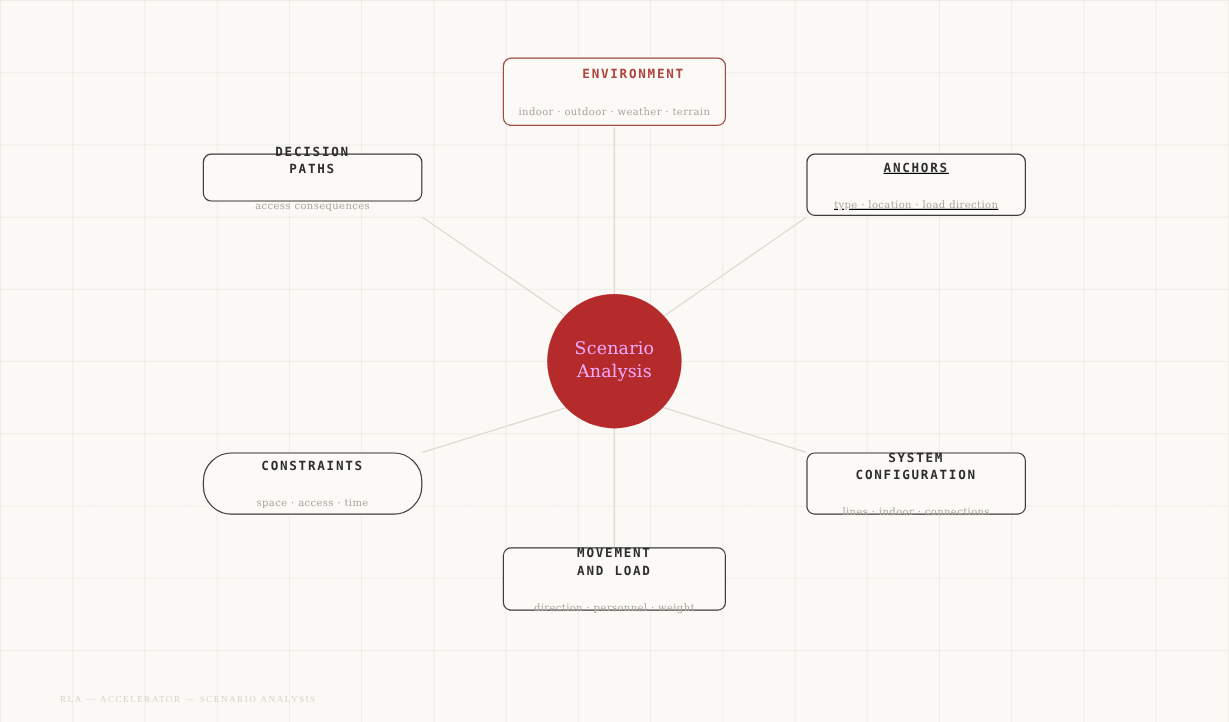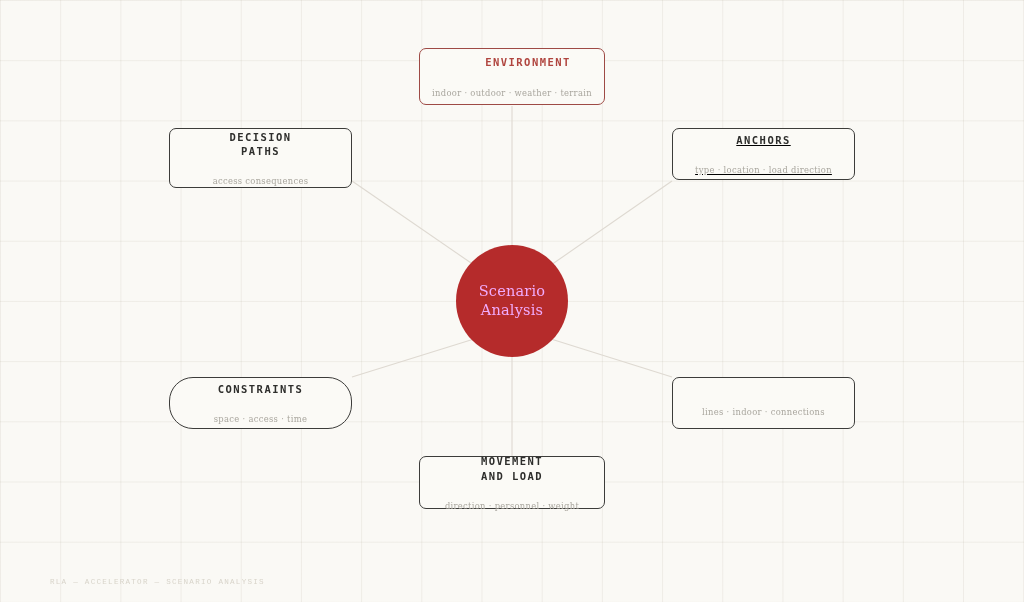--- a/index.html
+++ b/index.html
@@ -99,21 +99,21 @@
     font-size: 14.5px;
     color: #f0abfc;
     line-height: 19px;
     letter-spacing: 0.2px;
   }
 
   #footer {
     position: absolute;
     left: 50px;
     top: 578px;
-    font-family: Liberation Mono, monospace;
+    font-family: Liberation Serif, serif;
     font-size: 7.6px;
     letter-spacing: 1.25px;
     color: #d8d4ca;
     white-space: pre;
   }
 </style>
 </head>
 <body>
 
 <div id="canvas"></div>
@@ -125,34 +125,36 @@
     <line x1="352" y1="377" x2="474" y2="339" stroke="#ded9d1" stroke-width="1.1"></line>
     <line x1="672" y1="377" x2="551" y2="339" stroke="#ded9d1" stroke-width="1.1"></line>
     <line x1="512" y1="456" x2="512" y2="357" stroke="#ded9d1" stroke-width="1.1"></line>
   </svg>
 
 <div id="nodes-layer">
     <div class="node accent" style="left: 419px; top: 48px; width: 186px; height: 57px;">
       <div class="node-title">ENVIRONMENT</div>
       <div class="node-sub">indoor · outdoor · weather · terrain</div>
     </div>
-    <div class="node" style="left: 169px; top: 128px; width: 183px; height: 60px;">
+    <div class="node" style="left: 169px; top: 128px; width: 183px; height: 40px;">
       <div class="node-title">DECISION
 PATHS</div>
       <div class="node-sub">access consequences</div>
     </div>
     <div class="node" style="left: 672px; top: 128px; width: 183px; height: 52px; text-decoration: underline;">
       <div class="node-title">ANCHORS</div>
       <div class="node-sub">type · location · load direction</div>
     </div>
     <div class="node" style="left: 169px; top: 377px; width: 183px; height: 52px; border-radius: 24px;">
       <div class="node-title">CONSTRAINTS</div>
       <div class="node-sub">space · access · time</div>
     </div>
     <div class="node" style="left: 672px; top: 377px; width: 183px; height: 52px;">
+      <div class="node-title">SYSTEM
+CONFIGURATION</div>
       <div class="node-sub">lines · indoor · connections</div>
     </div>
     <div class="node" style="left: 419px; top: 456px; width: 186px; height: 53px;">
       <div class="node-title">MOVEMENT
 AND LOAD</div>
       <div class="node-sub">direction · personnel · weight</div>
     </div>
   </div>
 
 <div id="hub">

